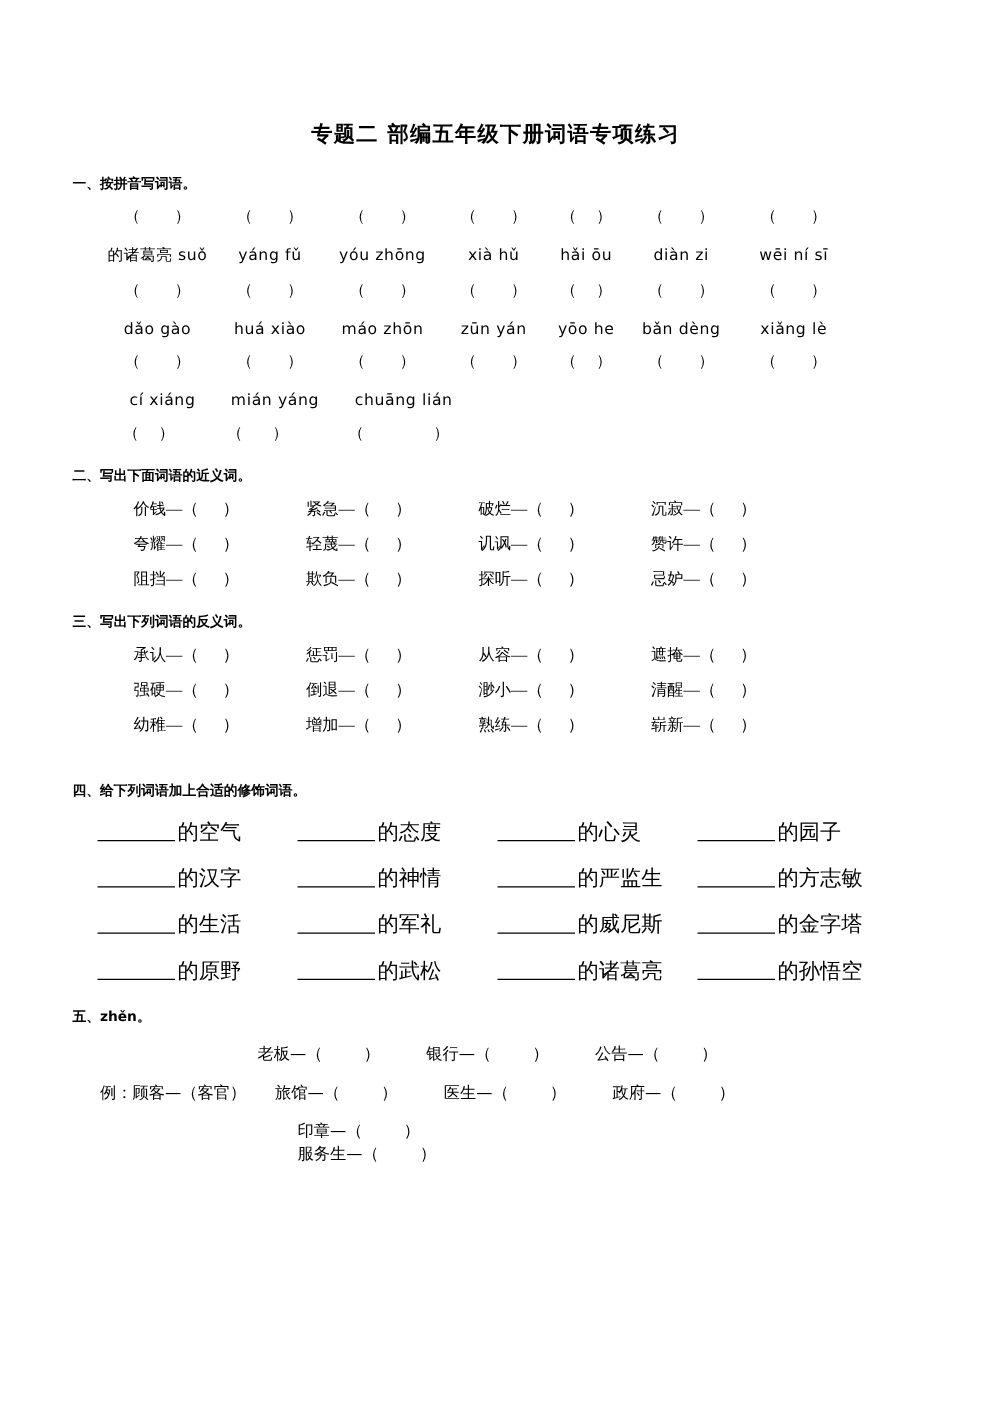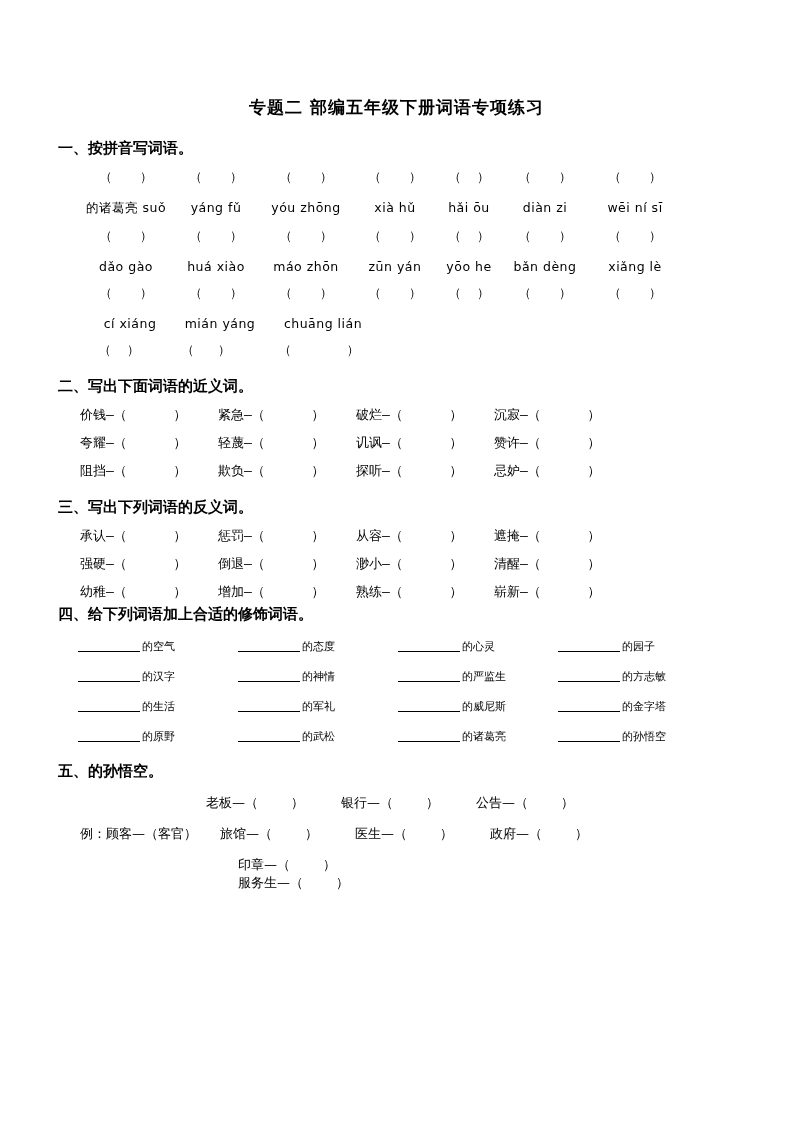--- a/index.html
+++ b/index.html
@@ -24,21 +24,21 @@
   }
   .doc-title {
     text-align: center;
     font-size: 17px;
     font-weight: bold;
     margin-top: 96px;
     letter-spacing: 1px;
     font-family: "DejaVu Sans", sans-serif;
   }
   .section-heading {
-    font-size: 15px;
+    font-size: 11px;
     font-weight: bold;
     margin-top: 20px;
     margin-bottom: 8px;
     font-family: "DejaVu Sans", sans-serif;
   }
   
   .pinyin-block {
     margin-left: 22px;
   }
   .pinyin-row {
@@ -64,34 +64,35 @@
     white-space: pre;
   }
   
   .word-grid {
     margin-left: 22px;
   }
   .wg-row {
     display: flex;
     margin-top: 10px;
     font-size: 13px;
-    font-family: Liberation Mono, monospace;
+    font-family: Liberation Serif, serif;
+    text-align: center;
   }
   .wg-cell {
     width: 138px;
     white-space: pre;
   }
   
   .mod-grid {
     margin-left: 20px;
   }
   .mod-row {
     display: flex;
     margin-top: 14px;
-    font-size: 11px;
+    font-size: 17px;
     font-family: "DejaVu Sans", sans-serif;
   }
   .mod-cell {
     width: 160px;
     white-space: nowrap;
   }
   .mod-cell .ul {
     display: inline-block;
     border-bottom: 1px solid #000;
     width: 62px;
@@ -224,21 +225,21 @@
       <span class="wg-cell">清醒—（      ）</span>
     </div>
     <div class="wg-row">
       <span class="wg-cell">幼稚—（      ）</span>
       <span class="wg-cell">增加—（      ）</span>
       <span class="wg-cell">熟练—（      ）</span>
       <span class="wg-cell">崭新—（      ）</span>
     </div>
   </div>
 
-  <div class="section-heading" style="margin-top:4px">四、给下列词语加上合适的修饰词语。</div>
+  <div class="section-heading" style="margin-top:36px">四、给下列词语加上合适的修饰词语。</div>
   <div class="mod-grid">
     <div class="mod-row">
       <span class="mod-cell"><span class="ul"></span><span>的空气</span></span>
       <span class="mod-cell"><span class="ul"></span><span>的态度</span></span>
       <span class="mod-cell"><span class="ul"></span><span>的心灵</span></span>
       <span class="mod-cell"><span class="ul"></span><span>的园子</span></span>
     </div>
     <div class="mod-row">
       <span class="mod-cell"><span class="ul"></span><span>的汉字</span></span>
       <span class="mod-cell"><span class="ul"></span><span>的神情</span></span>
@@ -252,21 +253,21 @@
       <span class="mod-cell"><span class="ul"></span><span>的金字塔</span></span>
     </div>
     <div class="mod-row">
       <span class="mod-cell"><span class="ul"></span><span>的原野</span></span>
       <span class="mod-cell"><span class="ul"></span><span>的武松</span></span>
       <span class="mod-cell"><span class="ul"></span><span>的诸葛亮</span></span>
       <span class="mod-cell"><span class="ul"></span><span>的孙悟空</span></span>
     </div>
   </div>
 
-  <div class="section-heading" style="margin-top:18px">五、的孙悟空。</div>
+  <div class="section-heading" style="margin-top:18px">五、zhěn。</div>
   <div class="anc-grid">
     <div class="anc-row anc-indent-2">
       <span class="anc-cell">老板—（        ）</span>
       <span class="anc-cell">银行—（        ）</span>
       <span class="anc-cell">公告—（        ）</span>
     </div>
     <div class="anc-row anc-indent-1">
       <span class="anc-cell" style="width:140px">例：顾客—（客官）</span>
       <span class="anc-cell">旅馆—（        ）</span>
       <span class="anc-cell">医生—（        ）</span>

